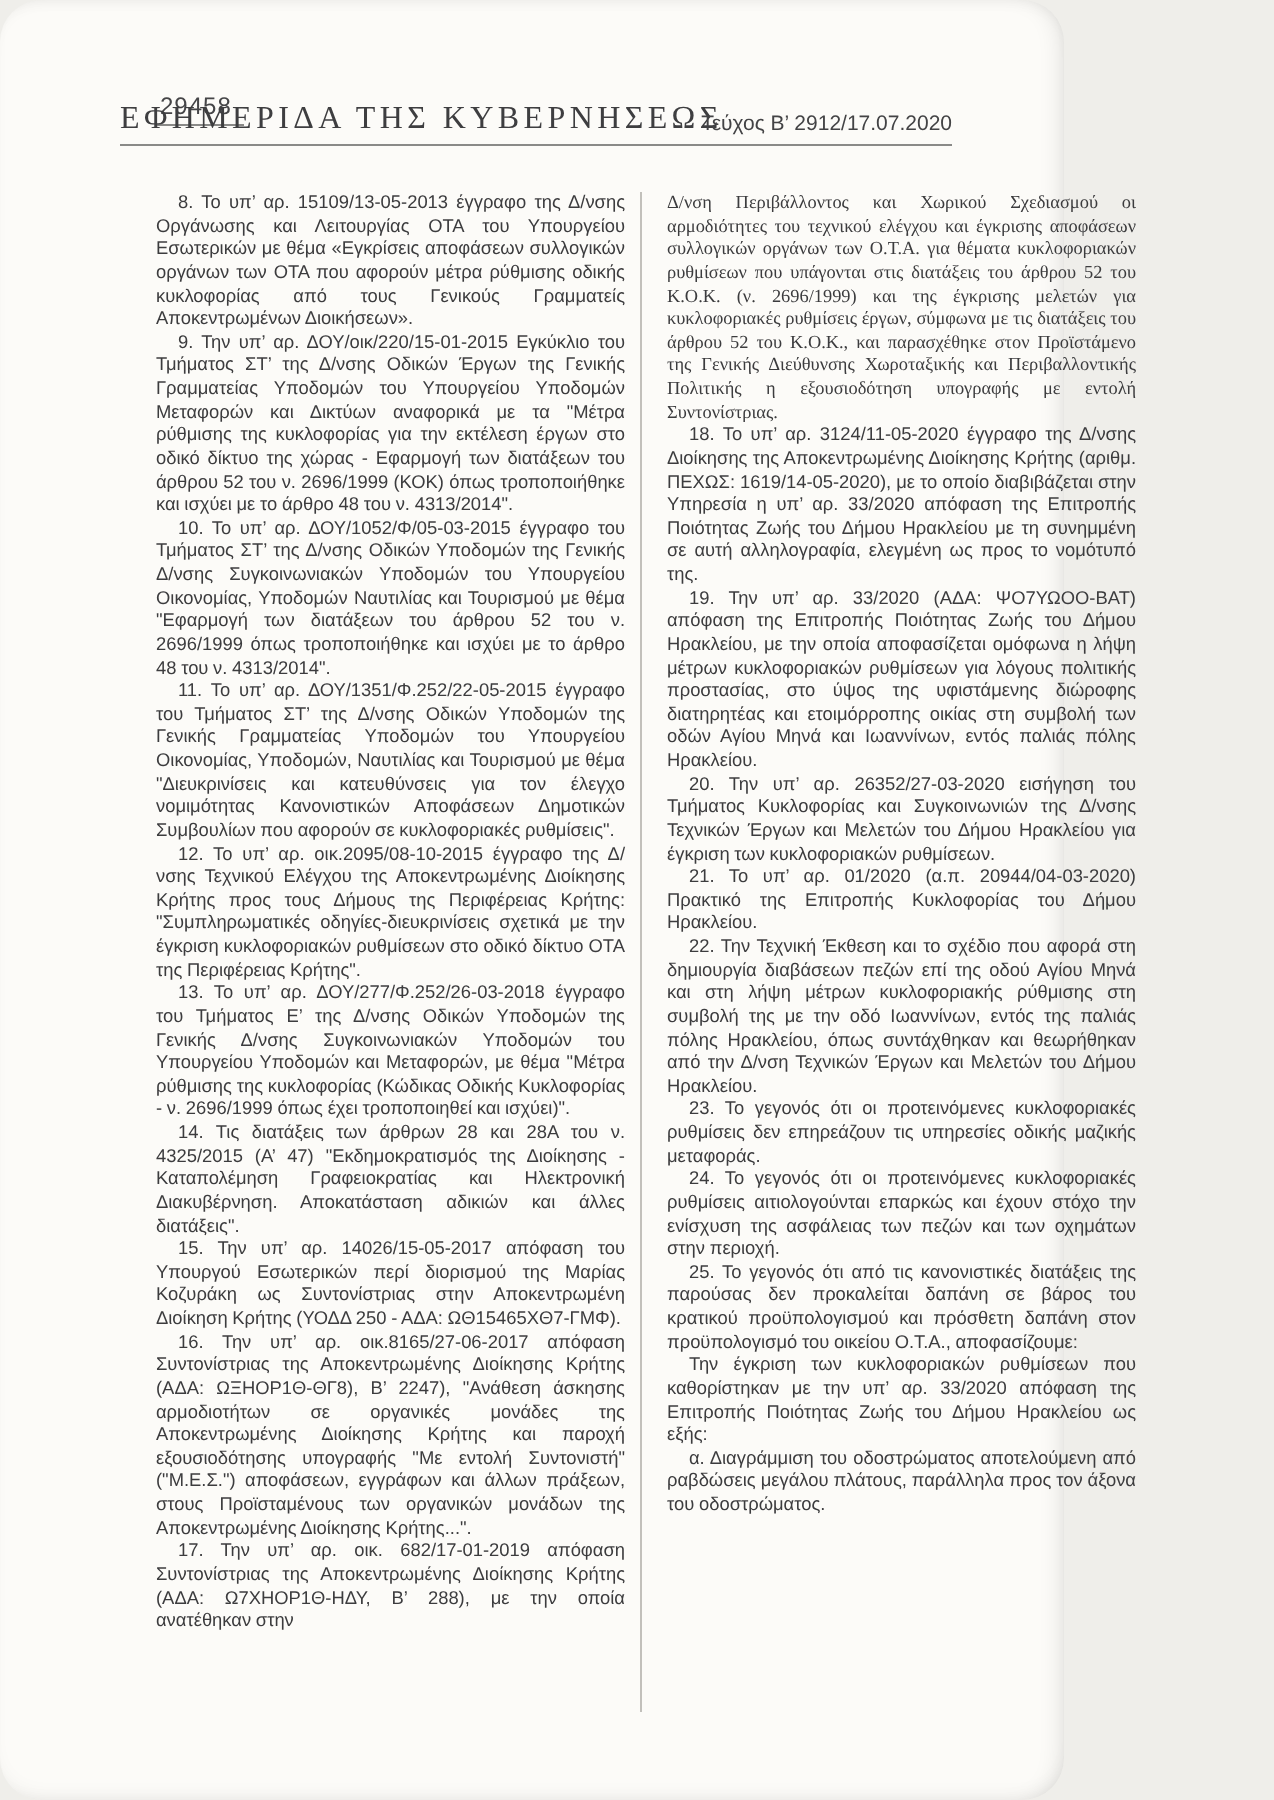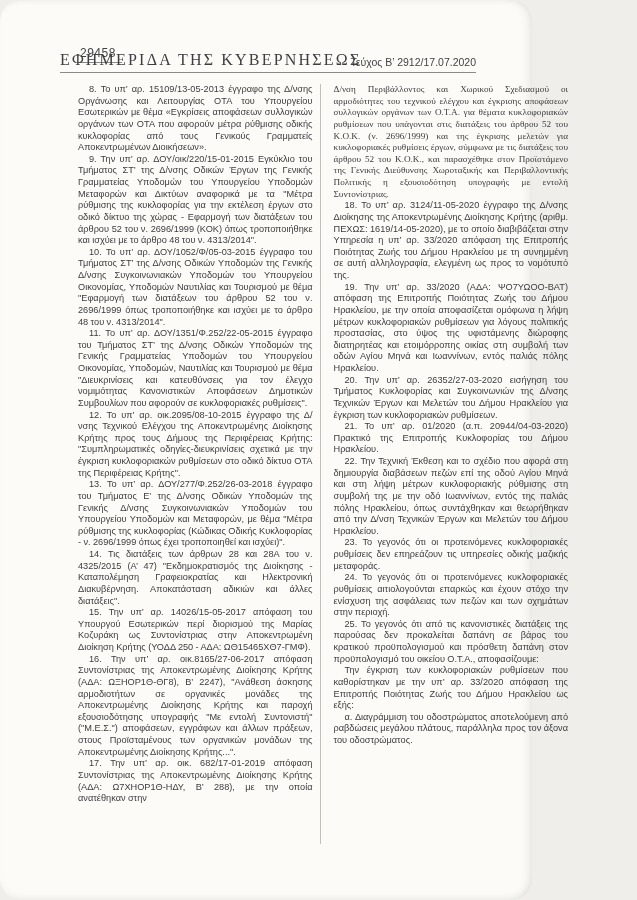--- a/index.html
+++ b/index.html
@@ -52,20 +52,21 @@
   .columns {
     position: absolute;
     left: 78px; top: 84px;
     width: 490px; height: 760px;
     display: flex;
   }
   .column {
     width: 238px;
     height: 100%;
     overflow: hidden;
+    margin-top: 12px;
   }
   .col-left  { padding-right: 7px; }
   .col-right { padding-left: 13px; border-left: 1px solid #c2c0bb; }
   .column p {
     margin: 0;
     font-size: 9.2px;
     line-height: 11.62px;
     text-align: justify;
     text-indent: 11px;
     word-spacing: -0.2px;

